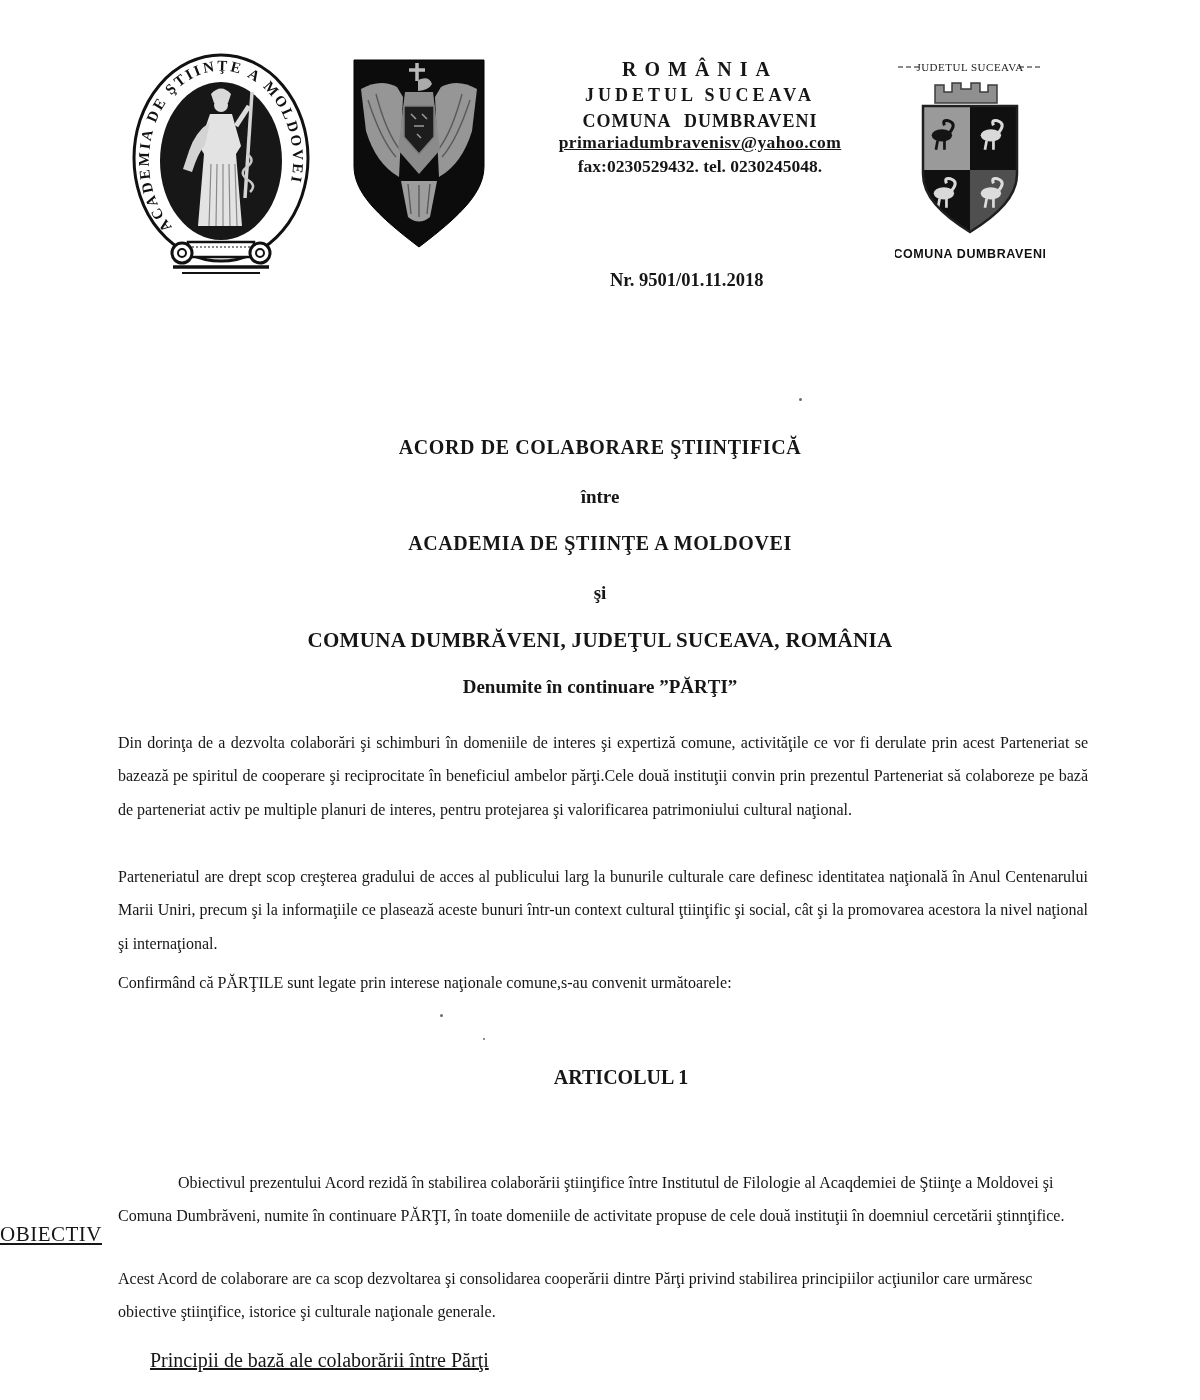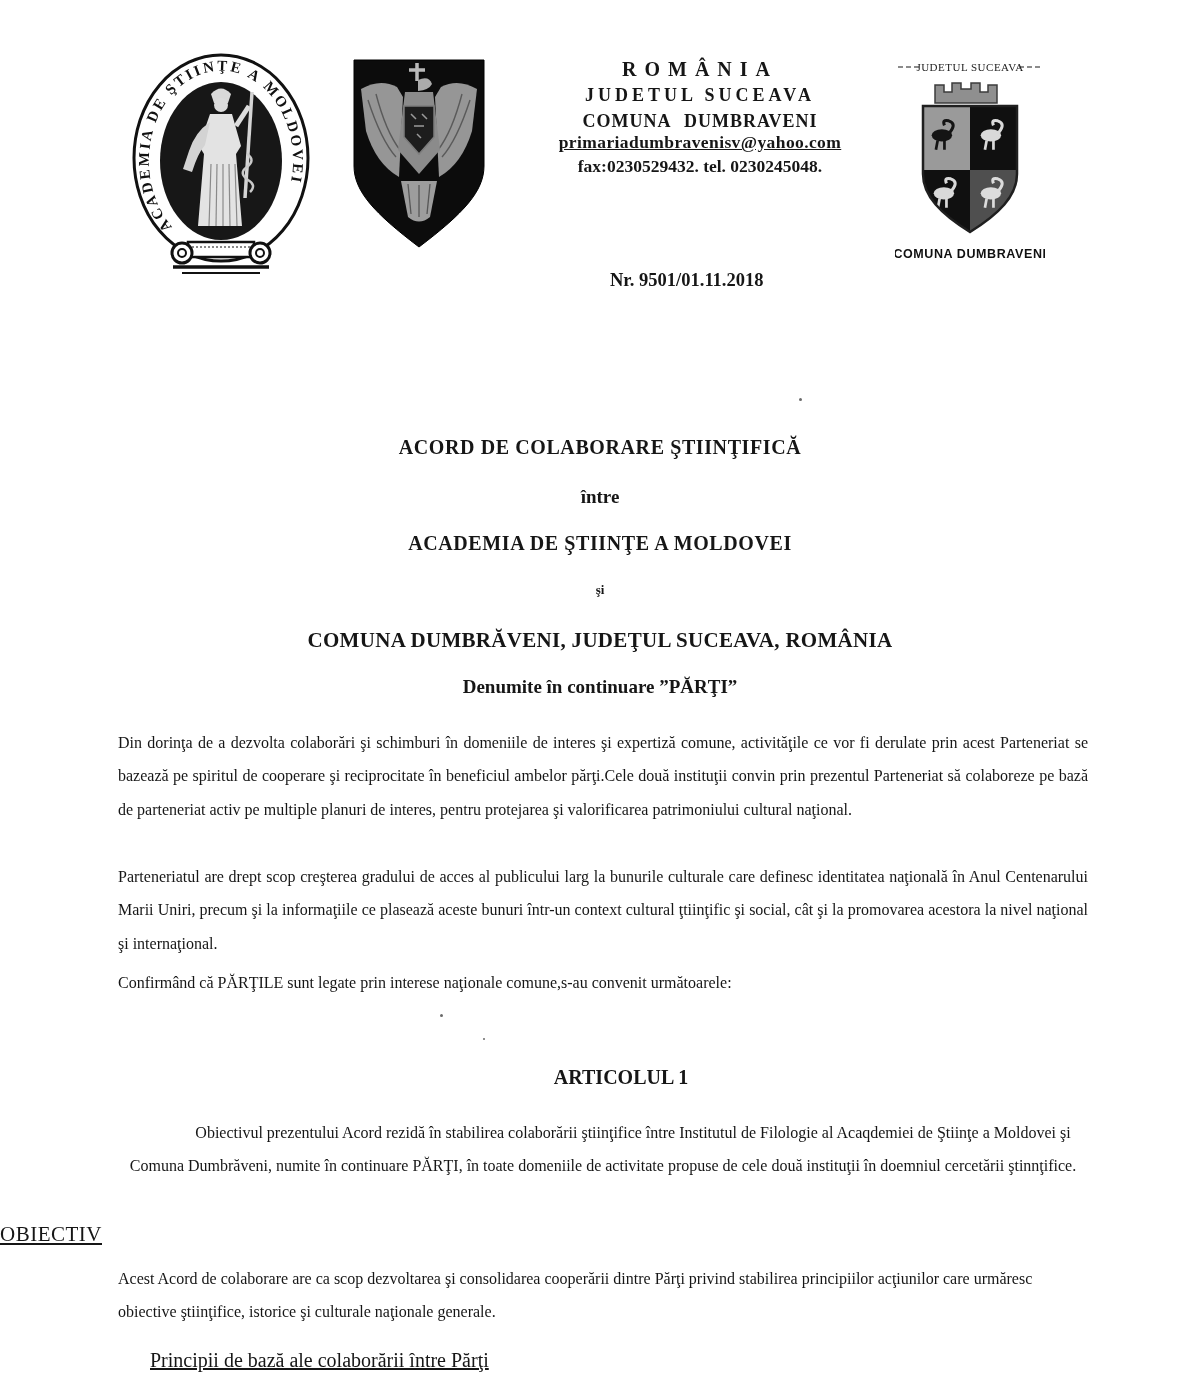--- a/index.html
+++ b/index.html
@@ -18,31 +18,31 @@
   .lh-county{font-size:18px;letter-spacing:4px;margin-top:4px;}
   .lh-commune{font-size:18px;letter-spacing:1px;word-spacing:8px;margin-top:5px;}
   .lh-email{font-size:17.5px;text-decoration:underline;letter-spacing:0.4px;}
   .lh-fax{font-size:17.5px;margin-top:3px;}
   #doc-number{left:610px;top:270px;font-size:18.5px;font-weight:bold;}
   
   .title-line{left:0;width:1200px;text-align:center;font-weight:bold;}
   #t1{top:436px;font-size:20px;letter-spacing:0.6px;}
   #t2{top:486px;font-size:19px;}
   #t3{top:532px;font-size:20px;letter-spacing:0.6px;}
-  #t4{top:582px;font-size:13px;}
+  #t4{top:582px;font-size:19px;}
   #t5{top:628px;font-size:21px;letter-spacing:0.3px;}
   #t6{top:676px;font-size:19px;}
   
   .para{left:118px;width:970px;font-size:16px;line-height:33.4px;}
   .just{text-align:justify;}
   #p1{top:726px;}
   #p2{top:860px;}
   #p3{top:966px;}
   #art1{top:1066px;left:0;width:1200px;text-align:center;font-weight:bold;font-size:20px;padding-left:21px;}
-  #p4{top:1116px;text-indent:60px;line-height:33px;text-align:center;}
+  #p4{top:1166px;text-indent:60px;line-height:33px;}
   #obiectiv{top:1222px;left:0;width:1200px;font-size:21px;text-decoration:underline;letter-spacing:0.5px;}
   #p5{top:1262px;line-height:33px;}
   #principii{top:1344px;font-size:20px;text-decoration:underline;margin-left:32px;}
   .speck{width:3px;height:3px;background:#6a6a6a;border-radius:50%;}
 </style>
 </head>
 <body>
 
 <div id="page">
 

